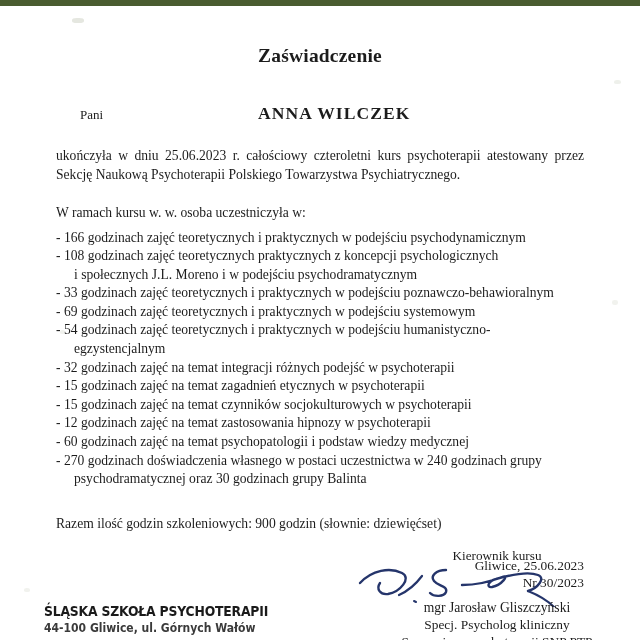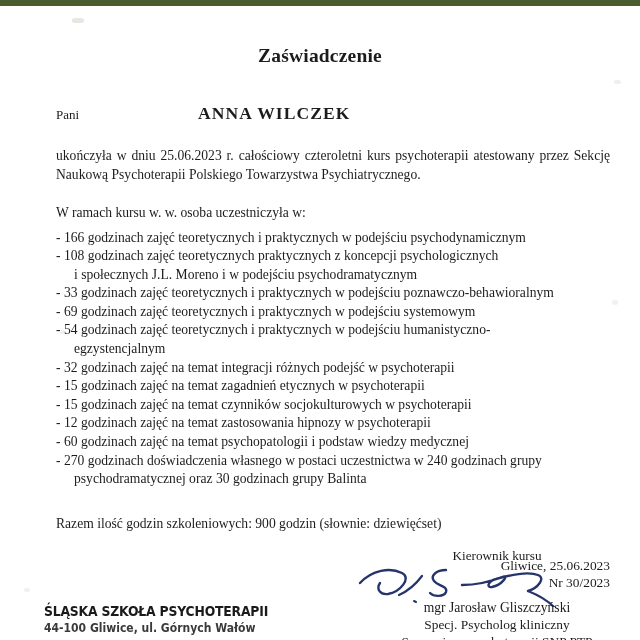--- a/index.html
+++ b/index.html
@@ -47,37 +47,38 @@
   }
   .title-line {
     font-weight: bold;
     font-size: 19.5px;
     letter-spacing: .2px;
     line-height: 27px;
   }
 
   .addressee-row {
     margin-top: 34px;
-    padding-left: 56px;
+    padding-left: 80px;
     display: flex;
     align-items: baseline;
   }
   .addressee-label {
     font-size: 13px;
     width: 142px;
   }
   .addressee-name {
     font-size: 17.5px;
     font-weight: bold;
     letter-spacing: 1.1px;
+    margin-left: 36px;
   }
 
   .body-text {
     padding-left: 56px;
-    padding-right: 30px;
+    padding-right: 56px;
     margin-top: 23px;
   }
   .para {
     font-size: 13.6px;
     line-height: 18.5px;
     text-align: justify;
   }
   .para-intro {
     margin-top: 0;
   }

